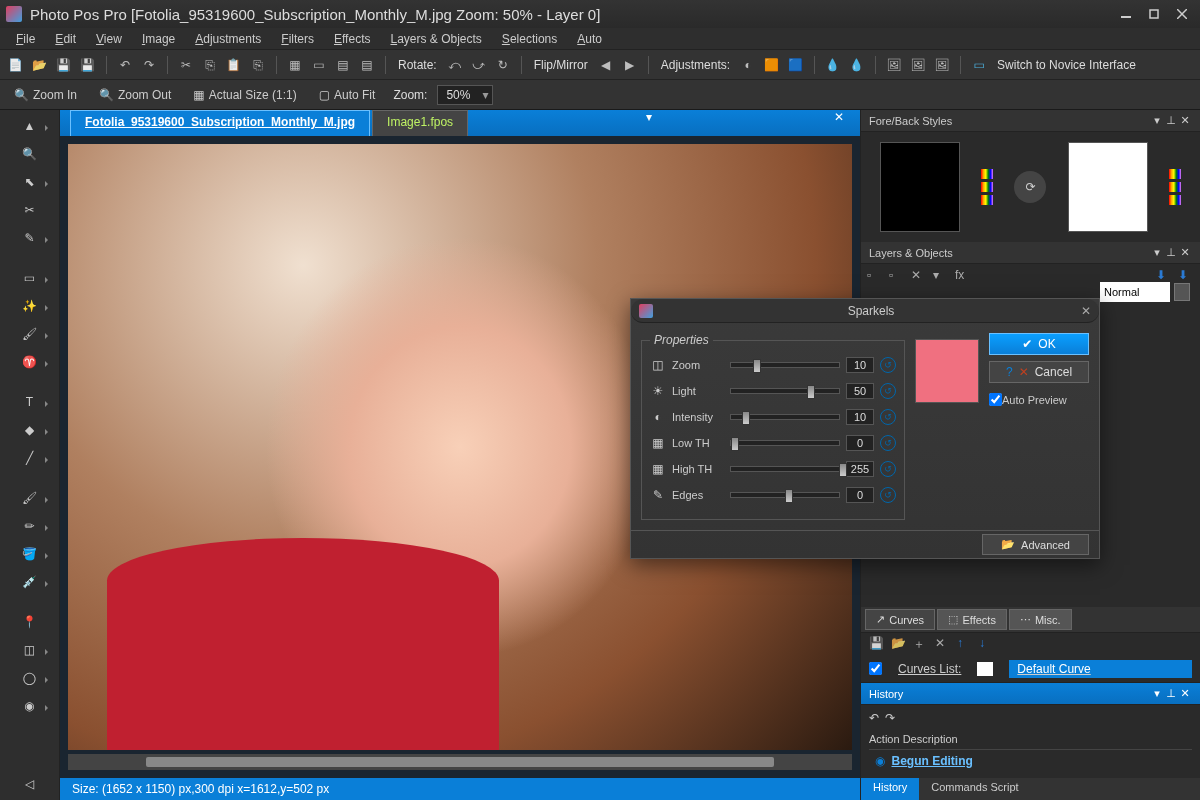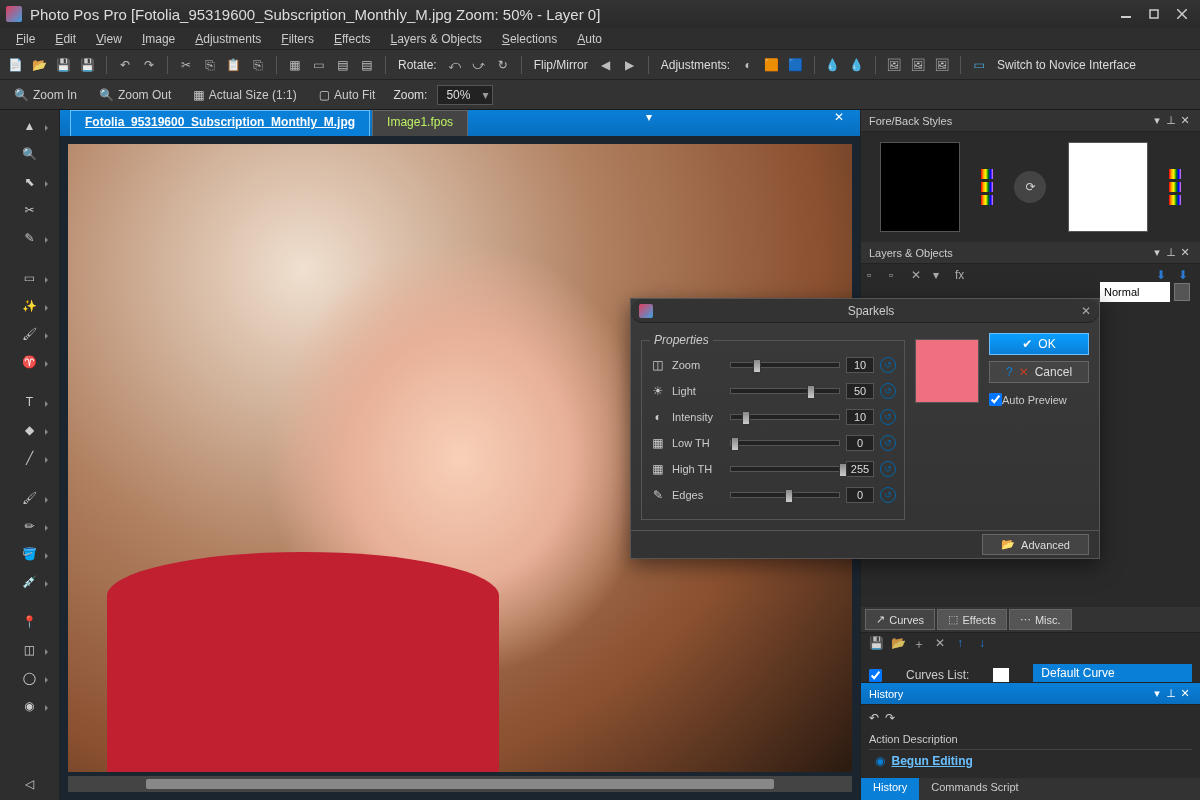--- a/index.html
+++ b/index.html
@@ -62,21 +62,21 @@
 .swatch.white { background: #fff; }
 .mini-sw { width: 12px; height: 10px; background: linear-gradient(90deg,red,orange,yellow,green,blue,violet); }
 .swap-icon { width: 32px; height: 32px; border-radius: 50%; background: #444; display: flex; align-items: center; justify-content: center; }
 
 .layers-body { flex: 1; min-height: 60px; background:#2a2a2a; }
 
 .subtabs { height: 26px; display: flex; background: #333; border-bottom: 1px solid #222; align-items: center; padding: 0 4px; gap: 2px; }
 .subtab { padding: 3px 10px; background: #555; color: #ddd; font-size: 11px; cursor: pointer; display: flex; align-items: center; gap: 4px; border: 1px solid #666; }
 .subtab.active { background: #444; }
 .subtoolbar { height: 22px; background: #2a2a2a; display: flex; align-items: center; gap: 6px; padding: 0 8px; }
-.curves-row { height: 28px; background: #2a2a2a; display: flex; align-items: flex-end; padding: 0 8px; gap: 24px; border-bottom: 1px solid #222; }
+.curves-row { height: 28px; background: #2a2a2a; display: flex; align-items: center; padding: 0 8px; gap: 16px; border-bottom: 1px solid #222; text-decoration: underline; }
 .curves-row input[type=checkbox] { margin: 0; }
 .curve-name { background: #0a7fd8; color: #fff; padding: 2px 8px; flex: 1; }
 
 .history-body { background: #2a2a2a; padding: 6px 8px; }
 .history-cols { color: #ccc; font-size: 11px; padding: 4px 0; border-bottom: 1px solid #444; }
 .history-item { padding: 4px 6px; display: flex; align-items: center; gap: 6px; }
 .history-item .label { color: #6ac0ff; text-decoration: underline; font-weight: bold; }
 
 .history-tabs { height: 22px; display: flex; background: #333; }
 .history-tabs .ht { padding: 3px 12px; font-size: 11px; cursor: pointer; }
@@ -254,20 +254,21 @@
       <div class="close">✕</div>
     </div>
     <div class="canvas-wrap">
       <div class="canvas">
         <div class="canvas-img"></div>
       </div>
       <div class="scrollbar-h">
           <div class="thumb"></div>
         </div>
     </div>
+    <div class="statusbar">Size: (1652 x 1150) px,300 dpi   x=1612,y=502 px</div>
   </div>
 
   <div class="right-panels">
     <div class="panel-header">
       <span class="title">Fore/Back Styles</span>
       <span class="ctrl">▾</span>
       <span class="ctrl">⊥</span>
       <span class="ctrl">✕</span>
     </div>
     <div class="forebkg">

